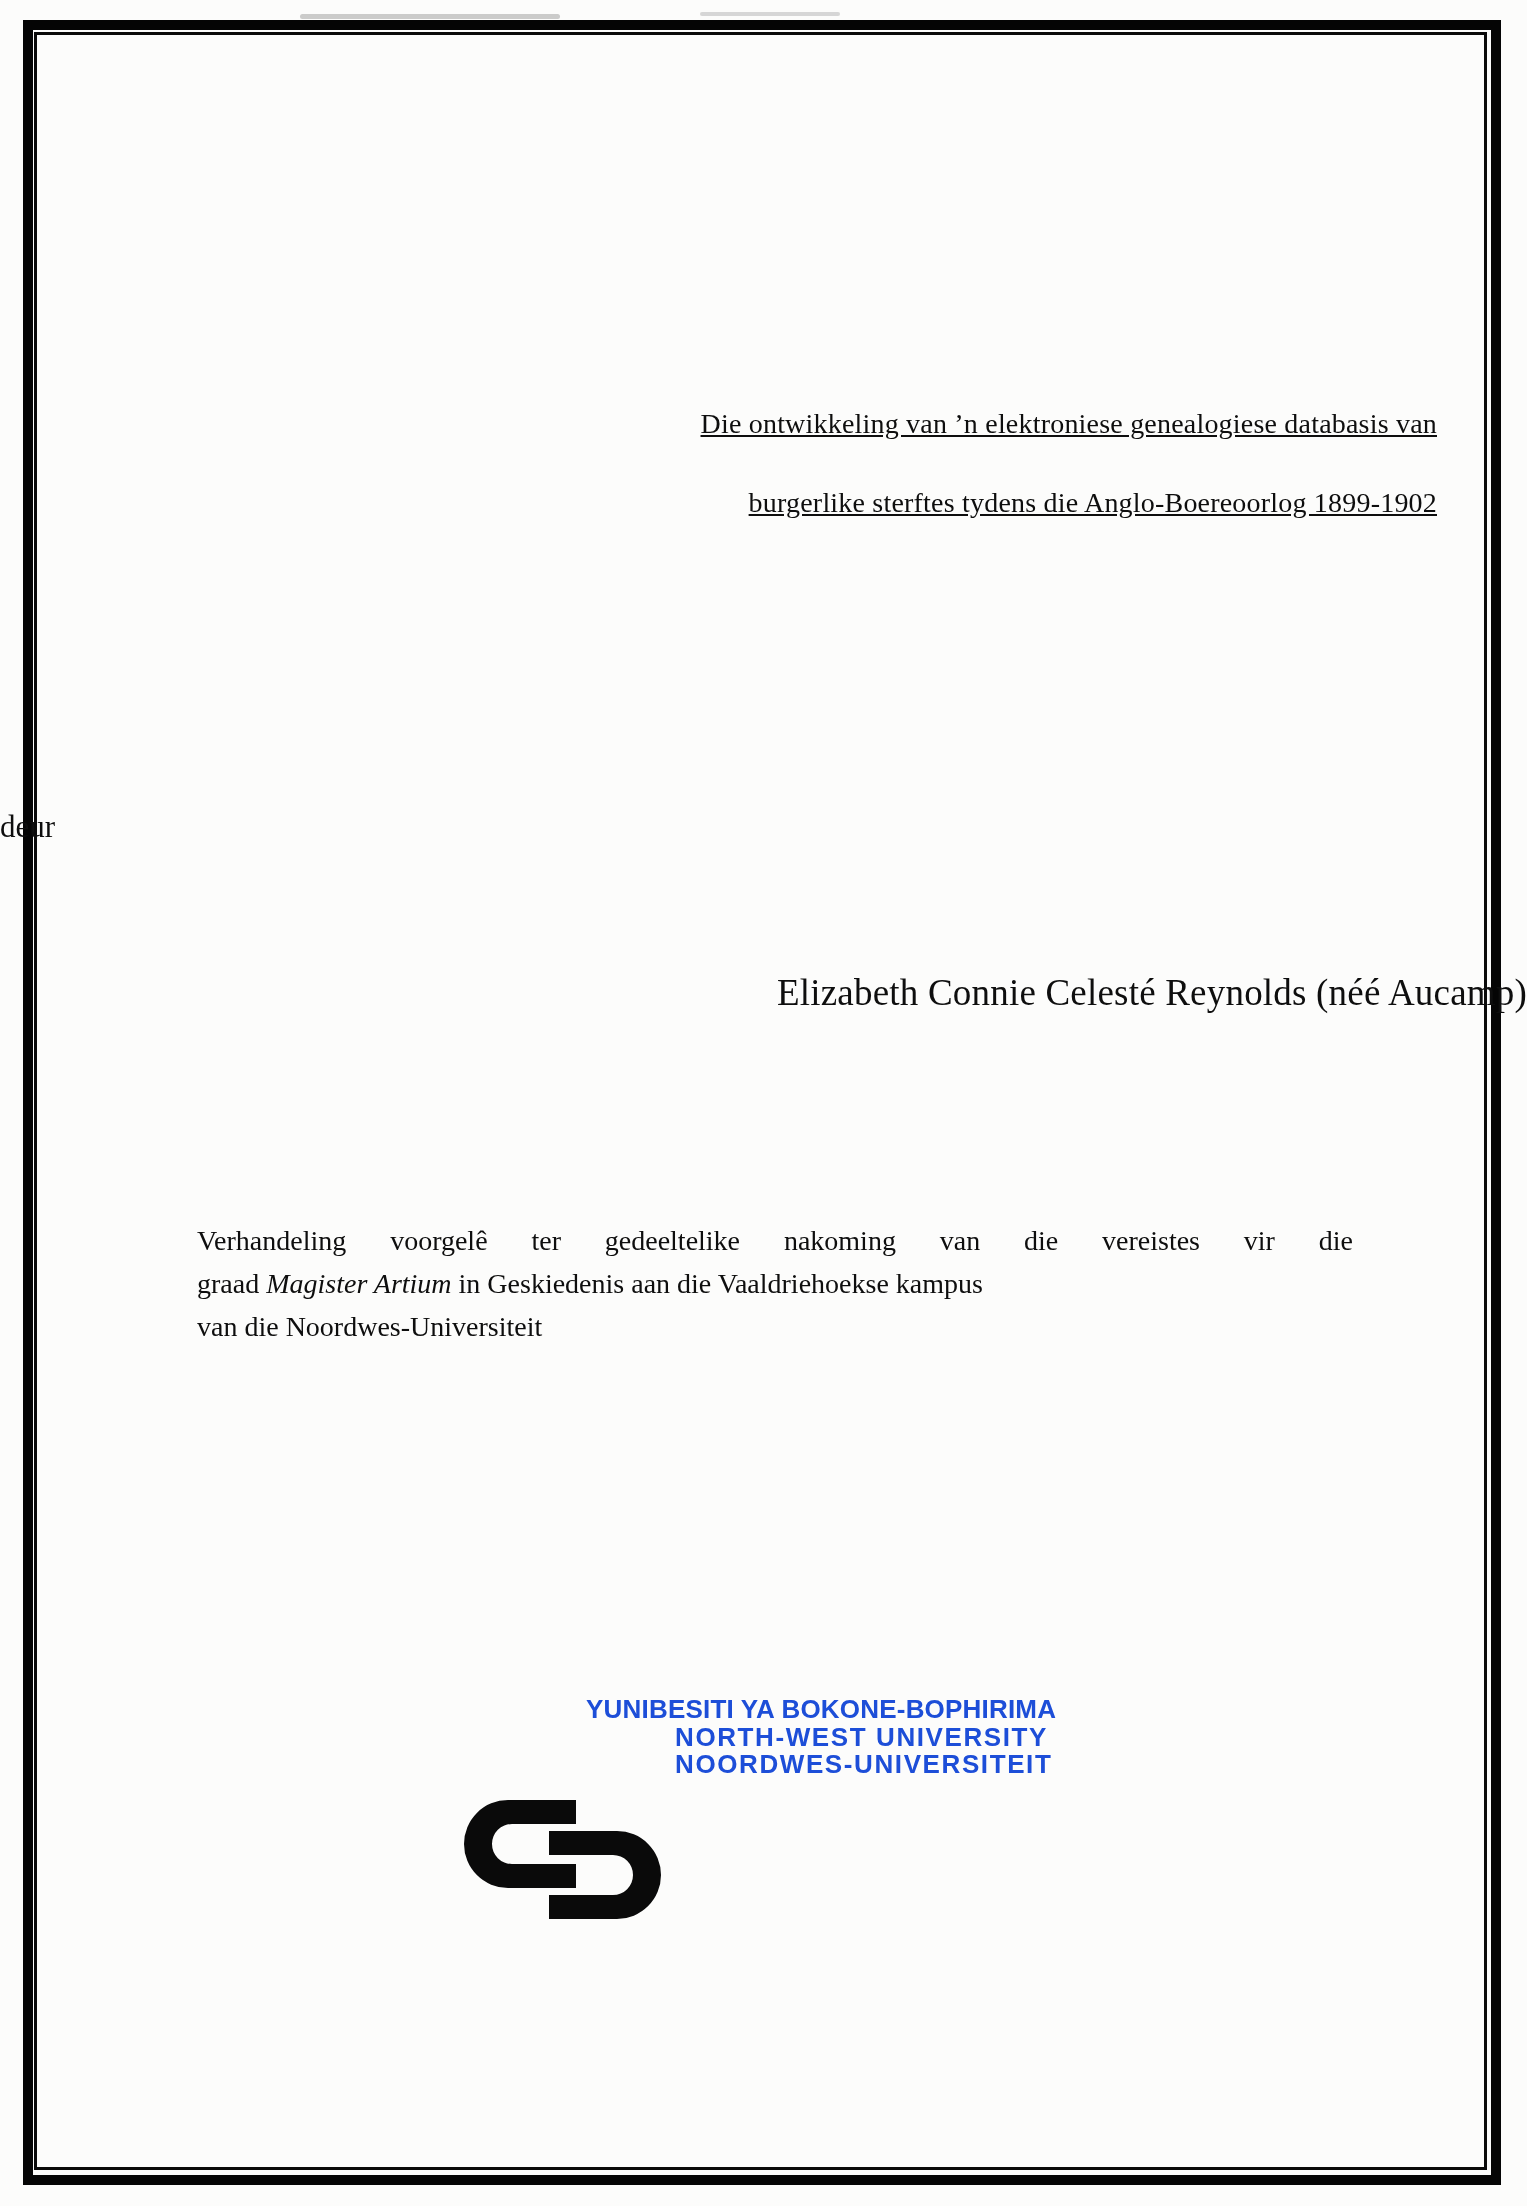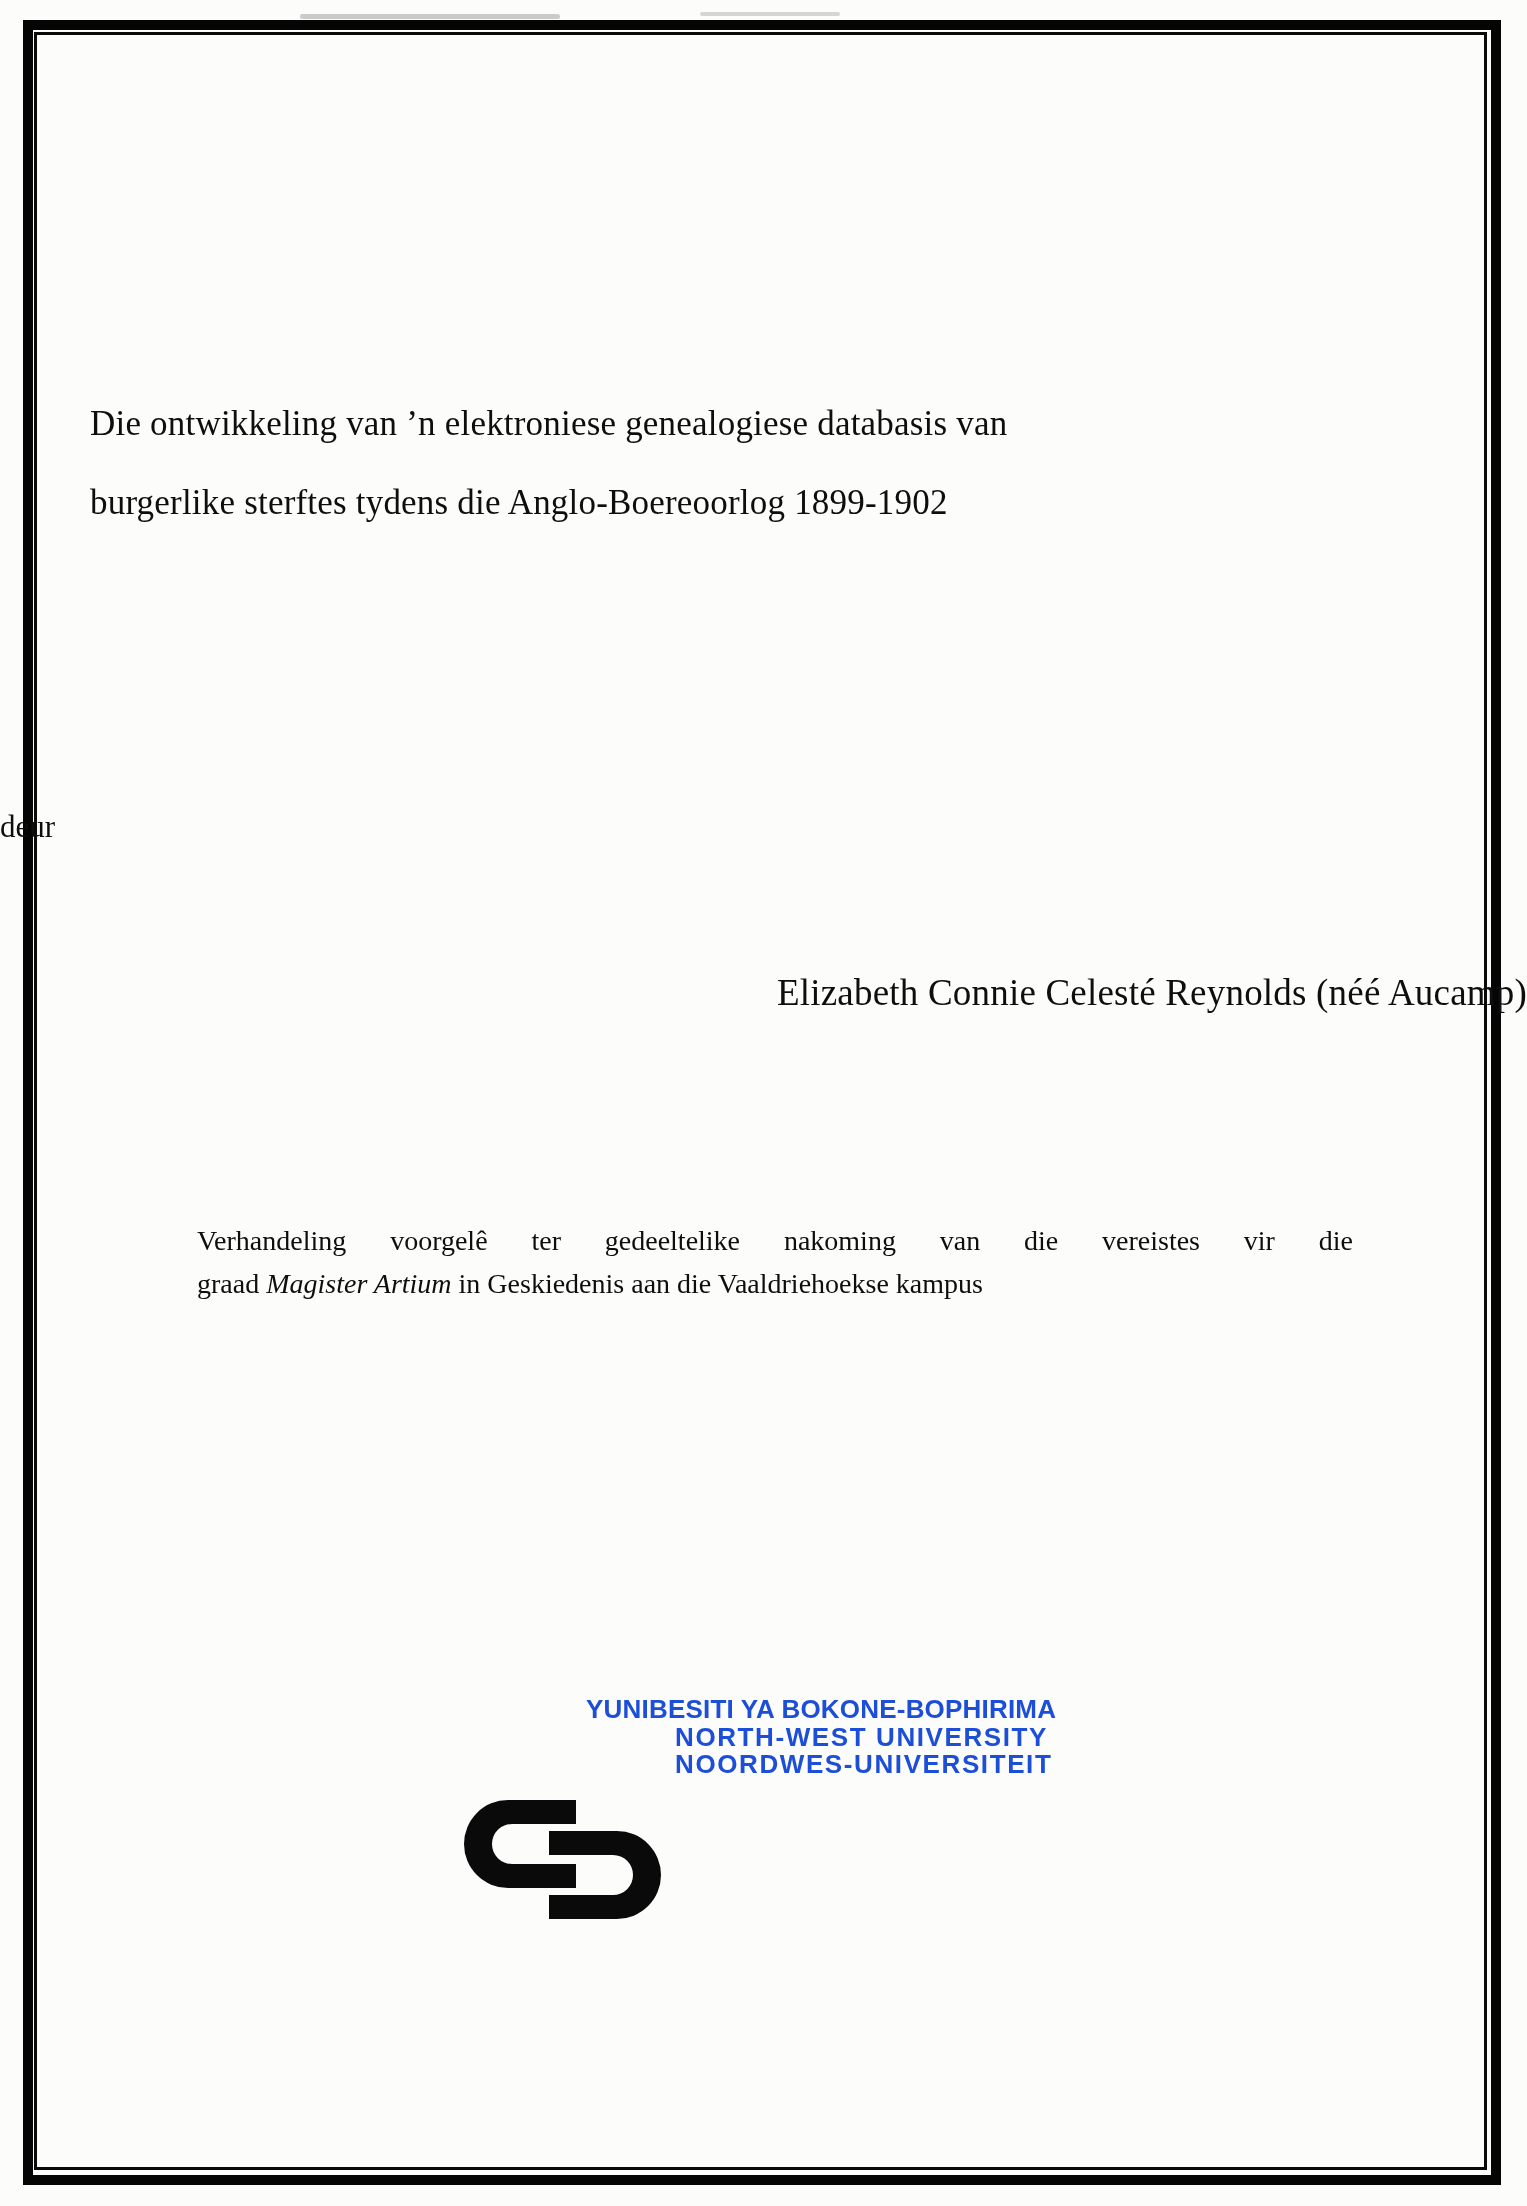--- a/index.html
+++ b/index.html
@@ -47,25 +47,26 @@
     width: 140px; height: 4px;
     background: #a8a8a8;
     opacity: .45;
     border-radius: 3px;
   }
   .title {
     position: absolute;
     left: 90px;
     right: 90px;
     top: 384px;
-    text-align: left;
-    font-size: 35px;
+    text-align: right;
+    font-size: 28px;
     line-height: 79px;
     letter-spacing: 0.2px;
     white-space: nowrap;
+    text-decoration: underline;
   }
   .byline {
     position: absolute;
     left: 0;
     right: 0;
     top: 806px;
     text-align: left;
     font-size: 31px;
     line-height: 42px;
   }
@@ -144,20 +145,21 @@
     <div>burgerlike sterftes tydens die Anglo-Boereoorlog 1899-1902</div>
   </div>
 
   <div class="byline">deur</div>
 
   <div class="author">Elizabeth Connie Celesté Reynolds (néé Aucamp)</div>
 
   <div class="statement">
     <div class="justified">Verhandeling voorgelê ter gedeeltelike nakoming van die vereistes vir die</div>
     <div><span>graad </span><span class="italic">Magister Artium</span><span> in Geskiedenis aan die Vaaldriehoekse kampus</span></div>
+    <div>van die Noordwes-Universiteit</div>
   </div>
 
 
   <svg class="logo-mark" viewBox="0 0 197 119" xmlns="http://www.w3.org/2000/svg" aria-hidden="true">
     <g fill="#0a0a0a">
       <path d="M 112 0 L 44 0 A 44 44 0 0 0 44 88 L 112 88 L 112 64 L 48 64 A 20 20 0 0 1 48 24 L 112 24 Z"></path>
       <path transform="rotate(180 98.5 59.5)" d="M 112 0 L 44 0 A 44 44 0 0 0 44 88 L 112 88 L 112 64 L 48 64 A 20 20 0 0 1 48 24 L 112 24 Z"></path>
     </g>
   </svg>
 

